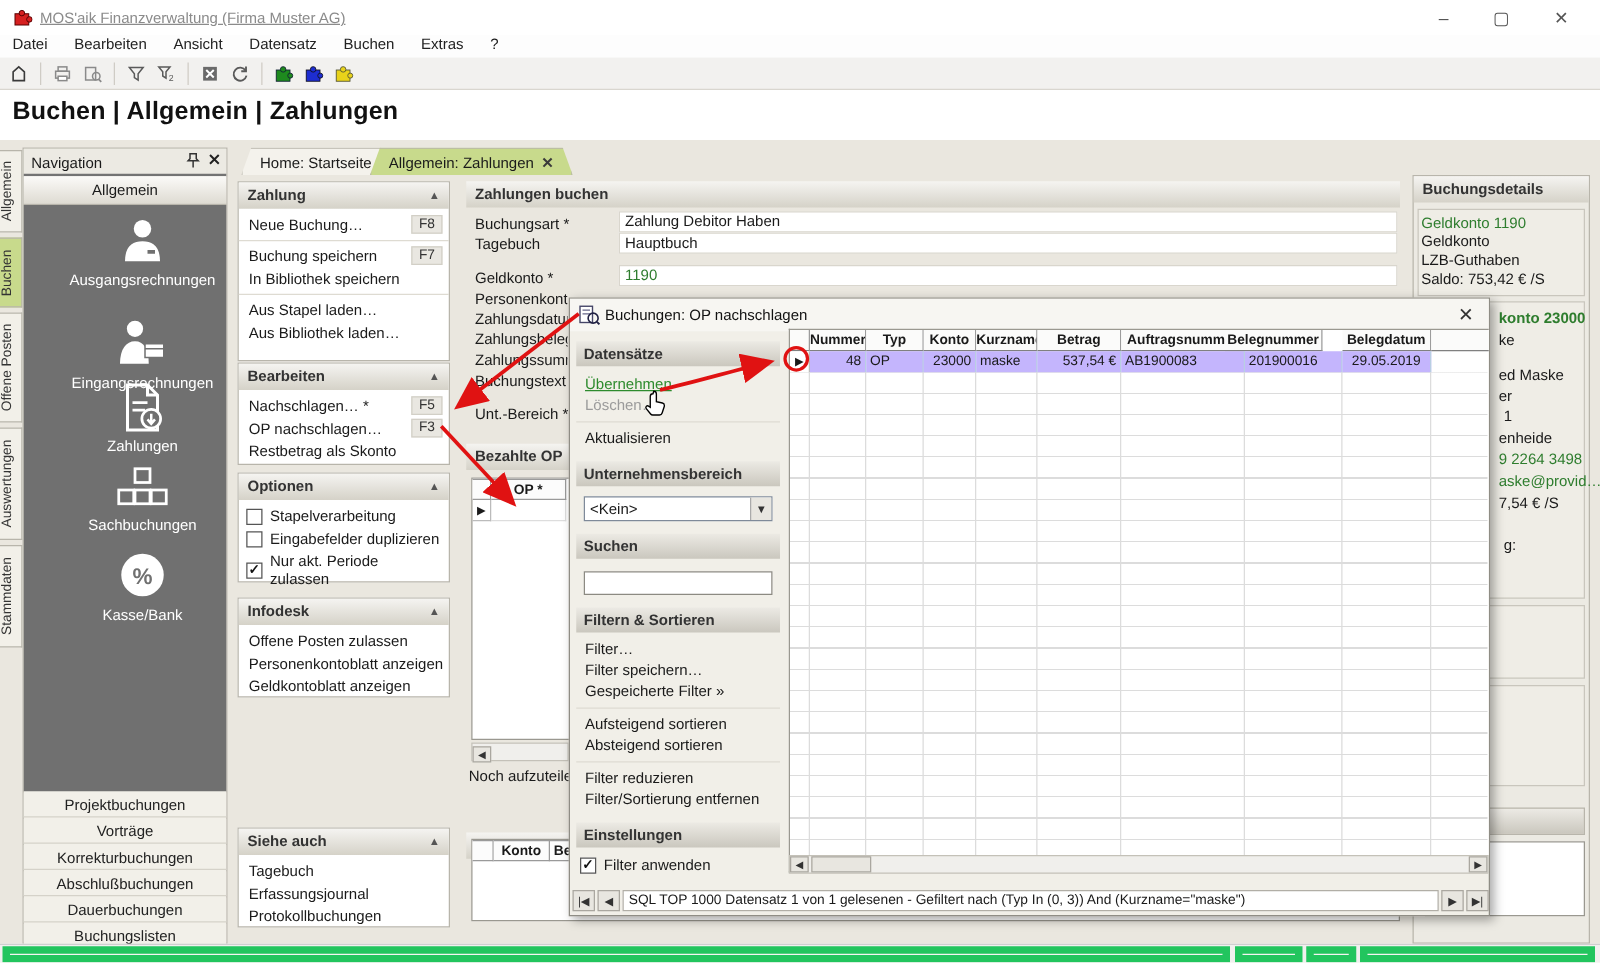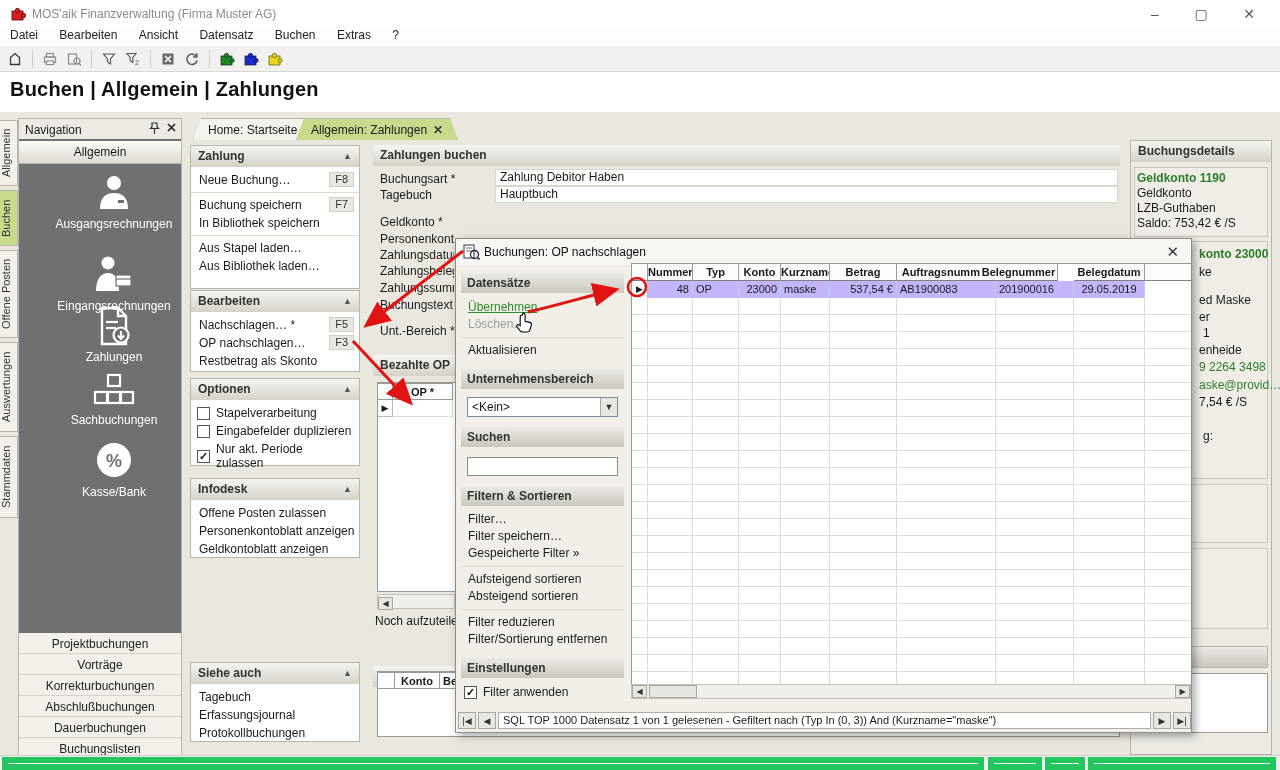--- a/index.html
+++ b/index.html
@@ -3,21 +3,21 @@
 <meta charset="utf-8">
 <style>
   * { margin:0; padding:0; box-sizing:border-box; }
   html,body { width:1280px; height:770px; overflow:hidden; }
   body { font-family:"Liberation Sans", sans-serif; font-size:12px; color:#1a1a1a; background:#fff; }
   #app { position:relative; width:1280px; height:770px; background:#fff; overflow:hidden; }
   .abs { position:absolute; }
 
   
   .titlebar { left:0; top:0; width:1280px; height:28px; background:#fff; }
-  .titlebar .ttl { position:absolute; left:32px; top:7px; color:#8b8b8b; font-size:12px; }
+  .titlebar .ttl { position:absolute; left:32px; top:7px; color:#8b8b8b; font-size:12px;text-decoration:underline; }
   .winbtn { position:absolute; top:2px; width:34px; height:24px; text-align:center; line-height:24px; color:#555; font-size:14px; }
   .menubar { left:0; top:28px; width:1280px; height:18px; background:#fdfdfd; }
   .menubar span { display:inline-block; margin-left:18px; color:#222; }
   .menubar span:first-child { margin-left:10px; }
   .toolbar { left:0; top:46px; width:1280px; height:26px; background:#f2f1ef; border-bottom:1px solid #d9d6cf; padding-left:6px; display:flex; align-items:center; gap:6px; }
   .tsep { width:1px; height:18px; background:#cfccc5; margin:0 2px; }
   .ticon { width:18px; height:18px; display:inline-flex; align-items:center; justify-content:center; }
   .breadcrumb { left:10px; top:78px; font-size:20px; font-weight:bold; color:#111; letter-spacing:.2px; }
   .workspace { left:0; top:112px; width:1280px; height:643px; background:#eae7df; }
 
@@ -337,20 +337,21 @@
   </div>
 
   <div class="abs mainhdr hdr"><span>Zahlungen buchen</span></div>
 
   <div class="abs flabel" style="top:172px">Buchungsart *</div>
   <div class="abs ffield" style="top:169px">Zahlung Debitor Haben</div>
   <div class="abs flabel" style="top:188px">Tagebuch</div>
   <div class="abs ffield" style="top:186px">Hauptbuch</div>
 
   <div class="abs flabel" style="top:215px">Geldkonto *</div>
+  <div class="abs ffield green" style="top:212px">1190</div>
 
   <div class="abs flabel" style="top:232px;max-width:74px;overflow:hidden">Personenkonto</div>
   <div class="abs flabel" style="top:248px;max-width:74px;overflow:hidden">Zahlungsdatum</div>
   <div class="abs flabel" style="top:264px;max-width:74px;overflow:hidden">Zahlungsbeleg</div>
   <div class="abs flabel" style="top:281px;max-width:74px;overflow:hidden">Zahlungssumme</div>
   <div class="abs flabel" style="top:298px;max-width:74px;overflow:hidden">Buchungstext</div>
   <div class="abs flabel" style="top:324px">Unt.-Bereich *</div>
 
   <div class="abs hdr" style="left:373px;top:355px;width:747px;height:21px"><span>Bezahlte OP</span></div>
   <div class="abs" style="left:377px;top:382px;width:743px;height:210px;background:#fff;border:1px solid #9a9890">
@@ -365,21 +366,21 @@
   <div class="abs hdr" style="left:373px;top:645px;width:747px;height:21px;white-space:nowrap;overflow:hidden"><span>Buchungsprotokoll</span></div>
   <div class="abs" style="left:377px;top:671px;width:743px;height:66px;background:#fff;border:1px solid #9a9890">
     <div class="abs minitbl-hd" style="left:0;top:0;width:17px;height:17px;border-left:none"></div>
     <div class="abs minitbl-hd" style="left:17px;top:0;width:45px;height:17px;text-align:center;line-height:16px">Konto</div>
     <div class="abs minitbl-hd" style="left:62px;top:0;width:40px;height:17px;line-height:16px;padding-left:3px">Be</div>
   </div>
 
   <div class="abs details">
     <div class="hdr" style="width:140px"><span>Buchungsdetails</span></div>
     <div class="dbox" style="top:26px;height:70px"></div>
-    <div class="dline green" style="top:30px;font-weight:bold">Geldkonto 1190</div>
+    <div class="dline green" style="top:30px;font-weight:normal">Geldkonto 1190</div>
     <div class="dline" style="top:45px">Geldkonto</div>
     <div class="dline" style="top:60px">LZB-Guthaben</div>
     <div class="dline" style="top:75px">Saldo: 753,42 € /S</div>
 
     <div class="dbox" style="top:100px;height:238px"></div>
     <div class="dline green frag" style="top:106px;left:68px;font-weight:bold">konto 23000</div>
     <div class="dline frag" style="top:124px;left:68px">ke</div>
     <div class="dline frag" style="top:152px;left:68px">ed Maske</div>
     <div class="dline frag" style="top:169px;left:68px">er</div>
     <div class="dline frag" style="top:185px;left:72px">1</div>

